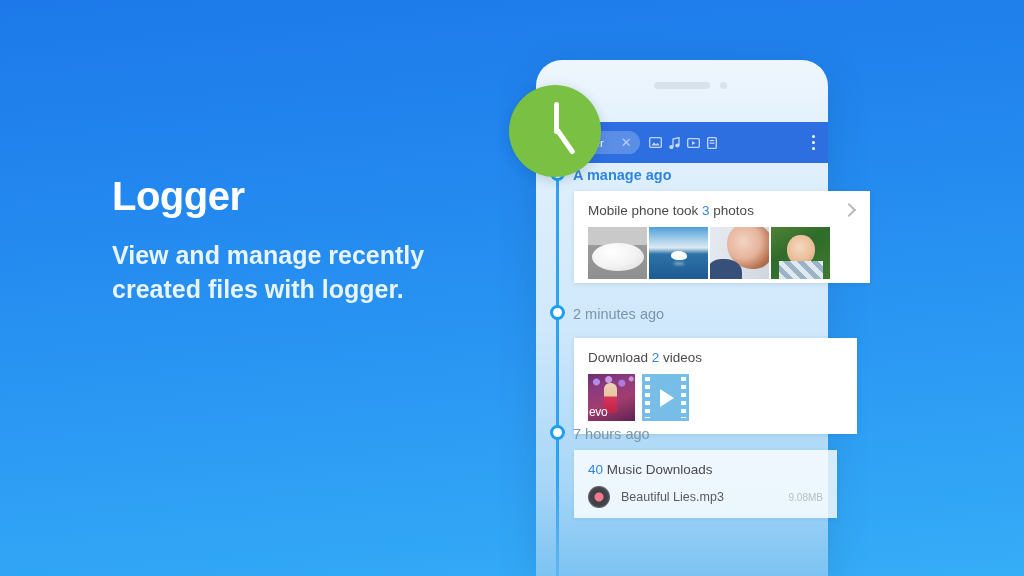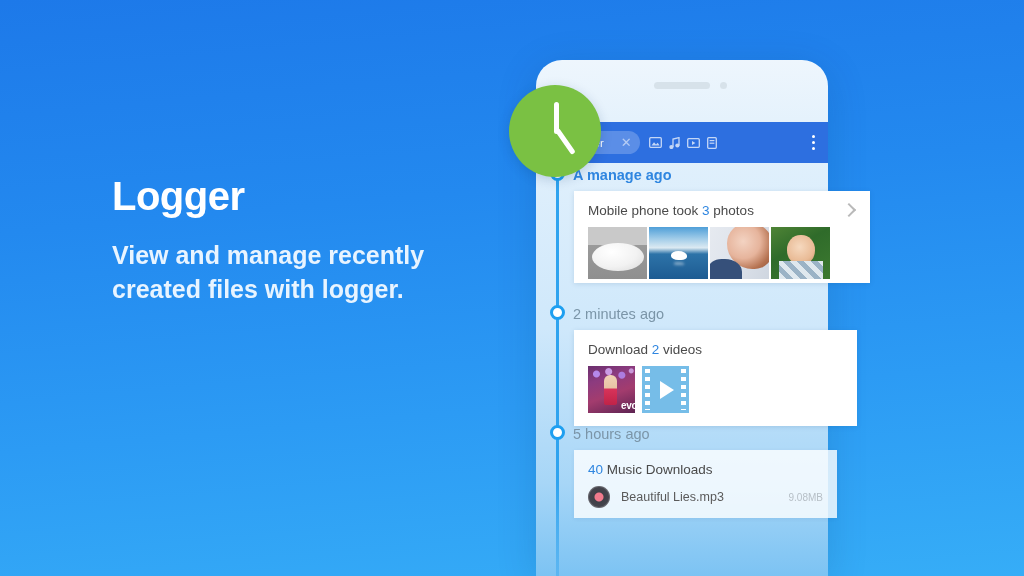--- a/index.html
+++ b/index.html
@@ -126,22 +126,22 @@
     background:linear-gradient(180deg,#f0d2b6 0%,#e8c3a4 44%,#d8335a 46%,#c02348 100%);
   }
   .th-concert:before{
     content:"";position:absolute;left:0;top:2px;width:100%;height:12px;
     background:radial-gradient(circle at 18% 50%,rgba(190,150,255,0.85) 0 3px,transparent 4px),
                radial-gradient(circle at 44% 30%,rgba(220,180,255,0.8) 0 3px,transparent 4px),
                radial-gradient(circle at 72% 60%,rgba(180,140,250,0.8) 0 3px,transparent 4px),
                radial-gradient(circle at 92% 24%,rgba(225,190,255,0.7) 0 2px,transparent 3px);
   }
   .vevo{
-    position:absolute;left:1px;bottom:2px;font-size:10px;font-weight:bold;color:#ffffff;
-    letter-spacing:-0.3px;z-index:3;padding-left:32px;
+    position:absolute;left:1px;bottom:2px;font-size:12px;font-weight:normal;color:#ffffff;
+    letter-spacing:-0.3px;z-index:3;
   }
   .filmstrip{
     width:47px;height:47px;background:#76bde8;position:relative;
     display:flex;align-items:center;justify-content:center;
   }
   .filmstrip:before,.filmstrip:after{
     content:"";position:absolute;top:3px;width:5px;height:41px;
     background:repeating-linear-gradient(180deg,#ffffff 0 4px,transparent 4px 8px);
   }
   .filmstrip:before{left:3px;}
@@ -242,36 +242,36 @@
             <div class="th th-swan"></div>
             <div class="th th-woman"></div>
             <div class="th th-kid"></div>
           </div>
         </div>
       </div>
 
       <div class="group" style="top:139px;">
         <div class="dot" style="top:3px;"></div>
         <div class="ghead muted" style="top:5px;">2 minutes ago</div>
-        <div class="card" style="top:28px;width:283px;height:96px;">
+        <div class="card" style="top:36px;width:283px;height:96px;">
           <div class="card-title"><span>Download </span><span class="num">2</span><span> videos</span></div>
           <div class="thumbs" style="gap:7px;">
             <div class="th th-vid th-concert">
               <span class="vevo">evo</span>
             </div>
             <div class="filmstrip">
               <span class="play"></span>
             </div>
           </div>
         </div>
       </div>
 
       <div class="group" style="top:259px;">
         <div class="dot" style="top:3px;"></div>
-        <div class="ghead muted" style="top:5px;">5 hours ago</div>
+        <div class="ghead muted" style="top:5px;">7 hours ago</div>
         <div class="card faded" style="top:28px;width:263px;height:68px;">
           <div class="card-title"><span class="num">40</span><span> Music Downloads</span></div>
           <div class="music-row">
             <span class="vinyl"></span>
             <span class="mfile">Beautiful Lies.mp3</span>
             <span class="msize">9.08MB</span>
           </div>
         </div>
       </div>
 

